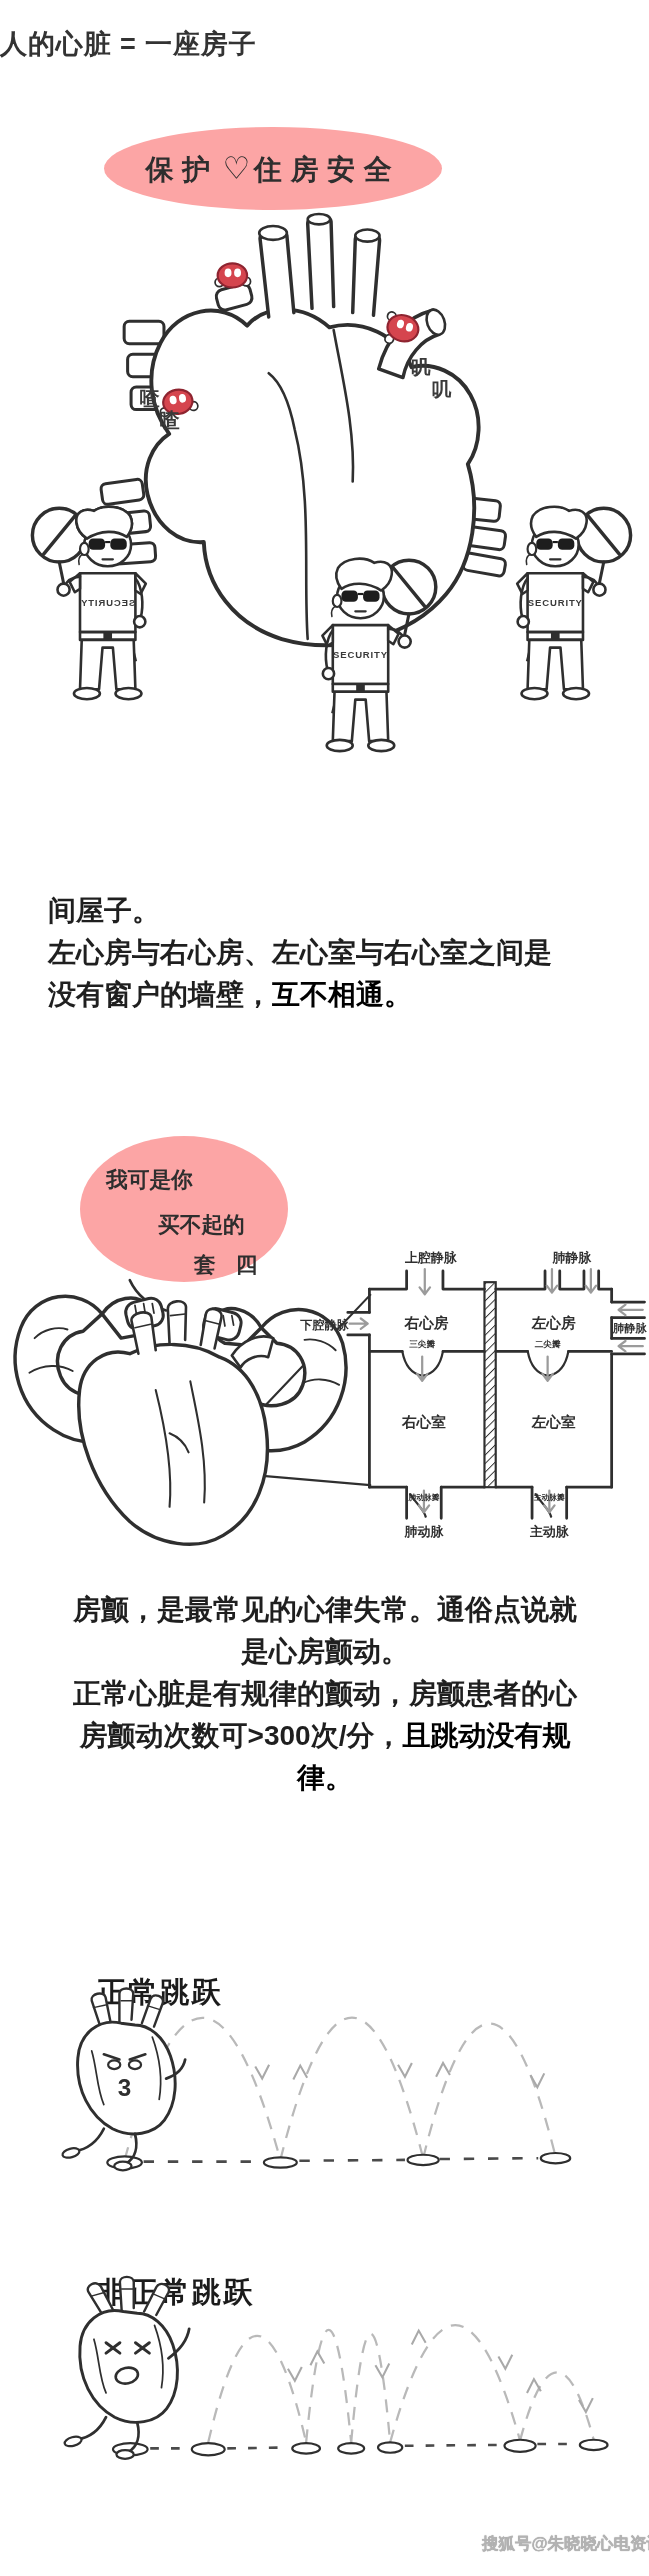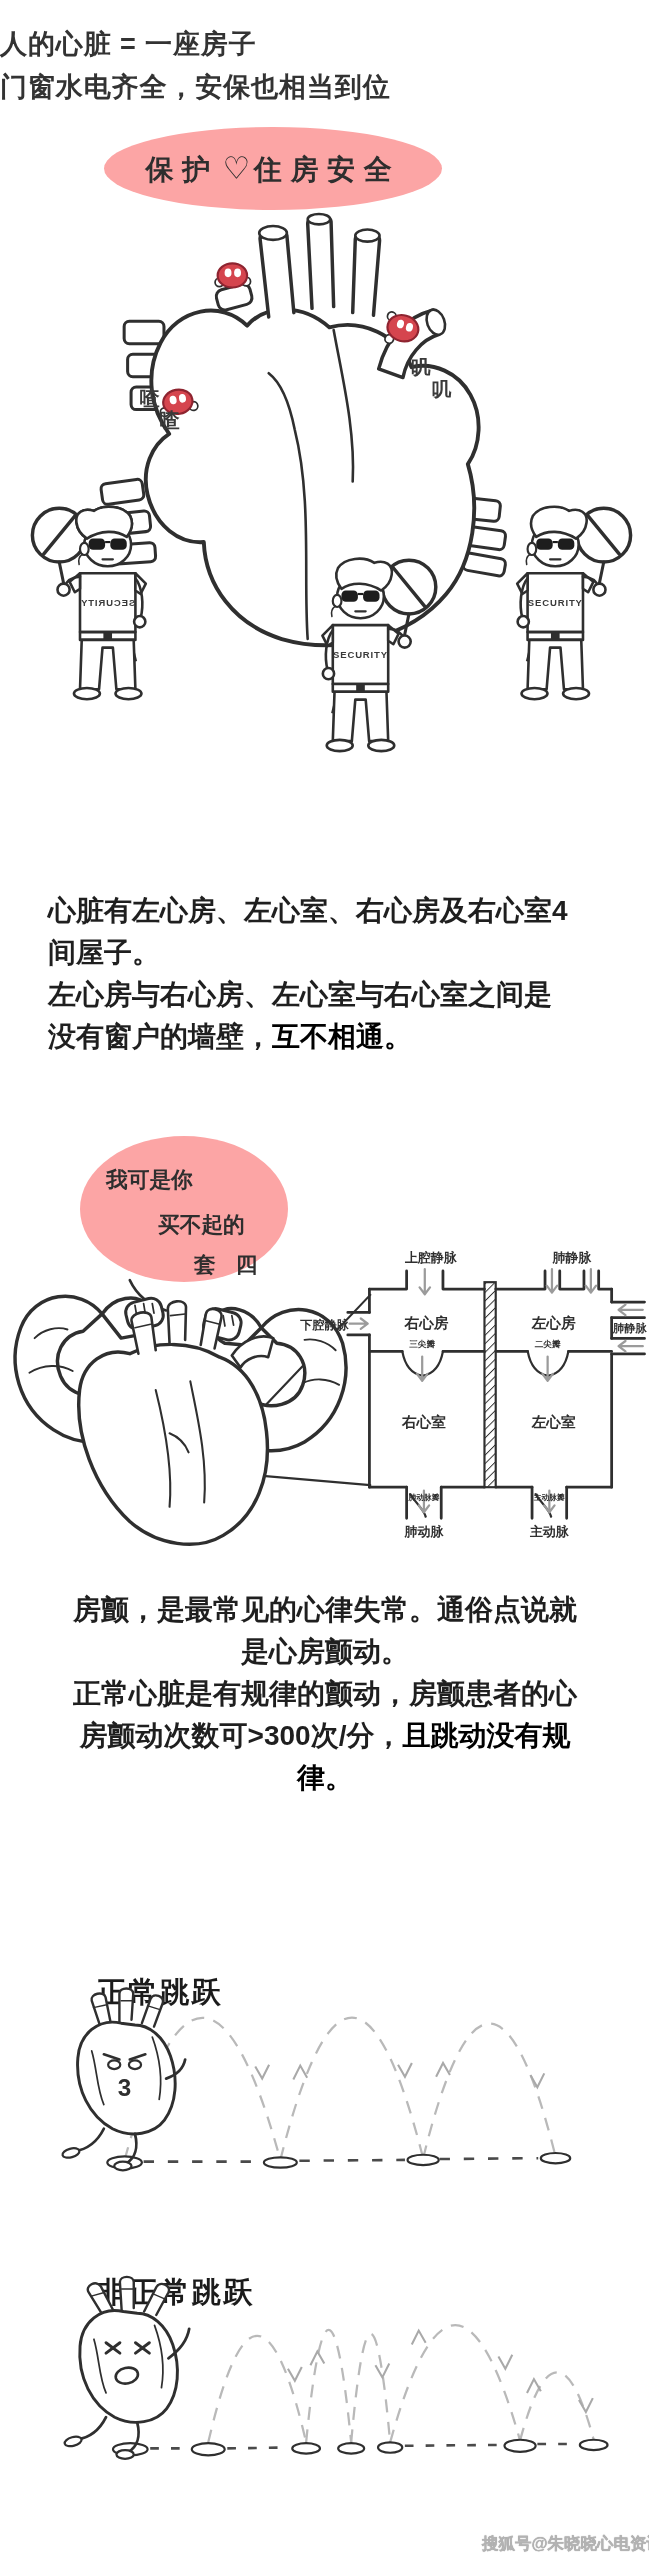--- a/index.html
+++ b/index.html
@@ -27,21 +27,20 @@
   .chev{stroke:#a9a9a9;fill:none;stroke-width:2.4;}
   .dlabel{font-weight:700;fill:#2f2f2f;}
 </style>
 </head>
 <body>
 
 <div class="page">
 
   <div class="abs hdr" style="top:22.5px;left:0;">
     <div>人的心脏 = 一座房子</div>
-    <div>门窗水电齐全，安保也相当到位</div>
   </div>
 
   <div class="abs blob slogan" style="left:104px;top:127px;">
     <span>保护</span><span class="hrt">♡</span><span>住房安全</span>
   </div>
 
   <svg class="abs" style="left:21.7px;top:213px;" width="606" height="575" viewBox="0 0 700 664">
 
     <g class="inkf" stroke-width="3.5">
       <rect x="118" y="125" width="46" height="26" rx="6"></rect>
@@ -181,21 +180,20 @@
       <rect x="64" y="148" width="64" height="9" class="inkf" stroke-width="3"></rect>
       <rect x="91" y="148" width="10" height="9" fill="#2f2f2f"></rect>
       <line x1="70" y1="157" x2="64" y2="182" stroke="#2f2f2f" stroke-width="4"></line>
       <path class="inkf" stroke-width="3" d="M 66,157 L 64,214 L 86,214 L 90,166 L 102,166 L 106,214 L 128,214 L 126,157 Z"></path>
       <ellipse cx="72" cy="219" rx="15" ry="6.5" class="inkf" stroke-width="3"></ellipse>
       <ellipse cx="120" cy="219" rx="15" ry="6.5" class="inkf" stroke-width="3"></ellipse>
     </g>
   </svg>
 
   <div class="abs para" style="left:48px;top:890px;width:572px;">
-    <div><span>心脏有左心房、左心室、右心房及右心室4</span></div>
     <div><span>间屋子。</span></div>
     <div><span>左心房与右心房、左心室与右心室之间是</span></div>
     <div><span>没有窗户的墙壁，</span><span class="bold">互不相通。</span></div>
   </div>
 
   <div class="abs blob bubble2" style="left:80px;top:1136px;">
     <span style="left:26px;top:29.4px;">我可是你</span>
     <span style="left:78px;top:74px;">买不起的</span>
     <span style="left:114px;top:114px;letter-spacing:7px;">套 四</span>
   </div>

